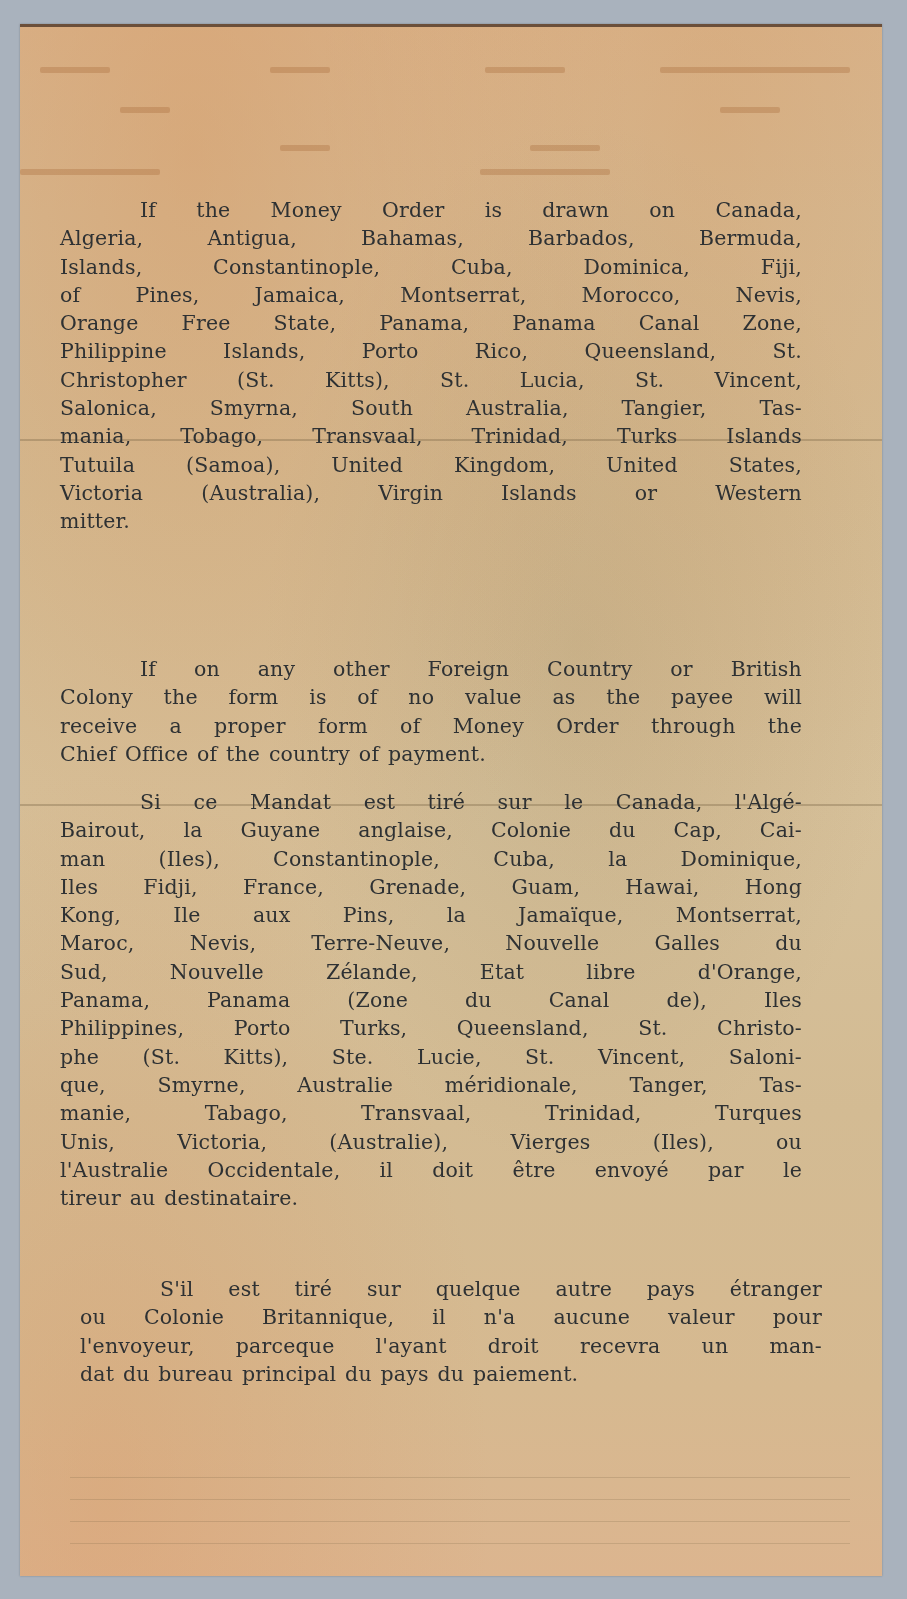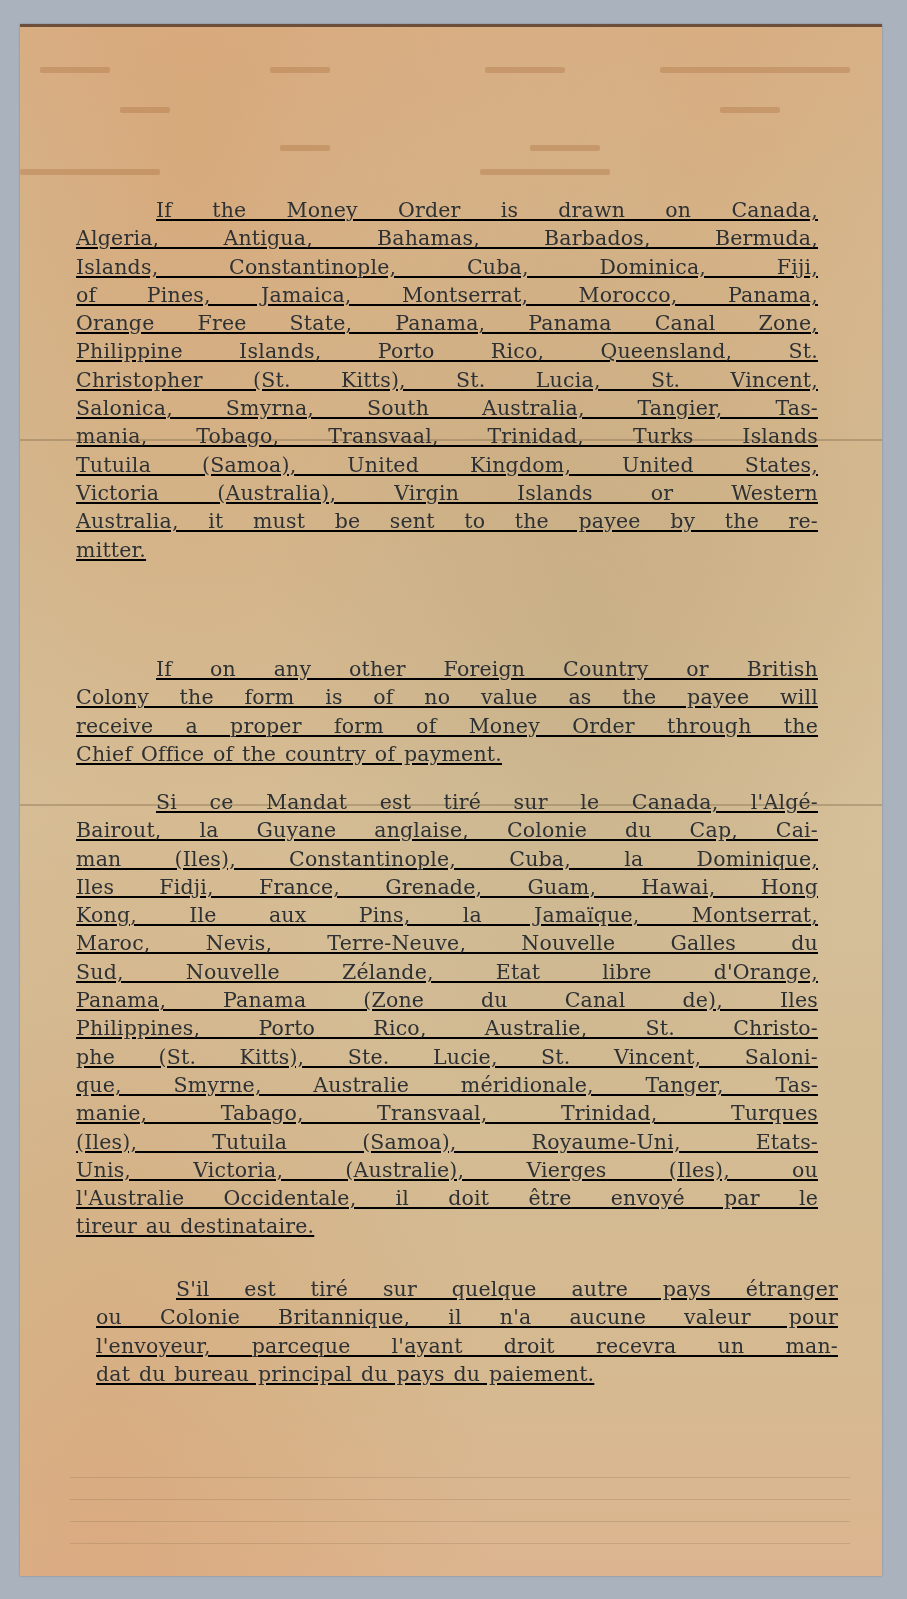--- a/index.html
+++ b/index.html
@@ -44,23 +44,22 @@
   }
   .ghost-rule {
     position: absolute;
     left: 50px;
     width: 780px;
     height: 1px;
     background: rgba(120,100,70,0.22);
   }
   .text-block {
     position: absolute;
-    left: 56px;
+    left: 40px;
     width: 742px;
-    text-decoration: underline;
   }
   .line {
     display: block;
     height: 28.3px;
     line-height: 28.3px;
     font-size: 20.5px;
     color: #2e3133;
     text-align: justify;
     text-align-last: justify;
     white-space: nowrap;
@@ -95,53 +94,51 @@
 
   <div class="ghost-rule" style="top:1450px;"></div>
   <div class="ghost-rule" style="top:1472px;"></div>
   <div class="ghost-rule" style="top:1494px;"></div>
   <div class="ghost-rule" style="top:1516px;"></div>
 
   <div class="text-block" style="top:169px;">
     <span class="line indent">If the Money Order is drawn on Canada,</span>
     <span class="line">Algeria, Antigua, Bahamas, Barbados, Bermuda,</span>
     <span class="line">Islands, Constantinople, Cuba, Dominica, Fiji,</span>
-    <span class="line">of Pines, Jamaica, Montserrat, Morocco, Panama,</span>
+    <span class="line">of Pines, Jamaica, Montserrat, Morocco, Nevis,</span>
     <span class="line">Orange Free State, Panama, Panama Canal Zone,</span>
     <span class="line">Philippine Islands, Porto Rico, Queensland, St.</span>
     <span class="line">Christopher (St. Kitts), St. Lucia, St. Vincent,</span>
     <span class="line">Salonica, Smyrna, South Australia, Tangier, Tas-</span>
     <span class="line">mania, Tobago, Transvaal, Trinidad, Turks Islands</span>
     <span class="line">Tutuila (Samoa), United Kingdom, United States,</span>
     <span class="line">Victoria (Australia), Virgin Islands or Western</span>
-    <span class="line">Australia, it must be sent to the payee by the re-</span>
     <span class="line last">mitter.</span>
   </div>
 
   <div class="text-block" style="top:628px;">
     <span class="line indent">If on any other Foreign Country or British</span>
     <span class="line">Colony the form is of no value as the payee will</span>
     <span class="line">receive a proper form of Money Order through the</span>
     <span class="line last">Chief Office of the country of payment.</span>
   </div>
 
   <div class="text-block" style="top:761px;">
     <span class="line indent">Si ce Mandat est tiré sur le Canada, l'Algé-</span>
     <span class="line">Bairout, la Guyane anglaise, Colonie du Cap, Cai-</span>
     <span class="line">man (Iles), Constantinople, Cuba, la Dominique,</span>
     <span class="line">Iles Fidji, France, Grenade, Guam, Hawai, Hong</span>
     <span class="line">Kong, Ile aux Pins, la Jamaïque, Montserrat,</span>
     <span class="line">Maroc, Nevis, Terre-Neuve, Nouvelle Galles du</span>
     <span class="line">Sud, Nouvelle Zélande, Etat libre d'Orange,</span>
     <span class="line">Panama, Panama (Zone du Canal de), Iles</span>
-    <span class="line">Philippines, Porto Rico, Australie, St. Christo-</span>
+    <span class="line">Philippines, Porto Turks, Queensland, St. Christo-</span>
     <span class="line">phe (St. Kitts), Ste. Lucie, St. Vincent, Saloni-</span>
     <span class="line">que, Smyrne, Australie méridionale, Tanger, Tas-</span>
     <span class="line">manie, Tabago, Transvaal, Trinidad, Turques</span>
-    <span class="line">(Iles), Tutuila (Samoa), Royaume-Uni, Etats-</span>
     <span class="line">Unis, Victoria, (Australie), Vierges (Iles), ou</span>
     <span class="line">l'Australie Occidentale, il doit être envoyé par le</span>
     <span class="line last">tireur au destinataire.</span>
   </div>
 
   <div class="text-block" style="top:1248px;margin-left:20px;">
     <span class="line indent">S'il est tiré sur quelque autre pays étranger</span>
     <span class="line">ou Colonie Britannique, il n'a aucune valeur pour</span>
     <span class="line">l'envoyeur, parceque l'ayant droit recevra un man-</span>
     <span class="line last">dat du bureau principal du pays du paiement.</span>

